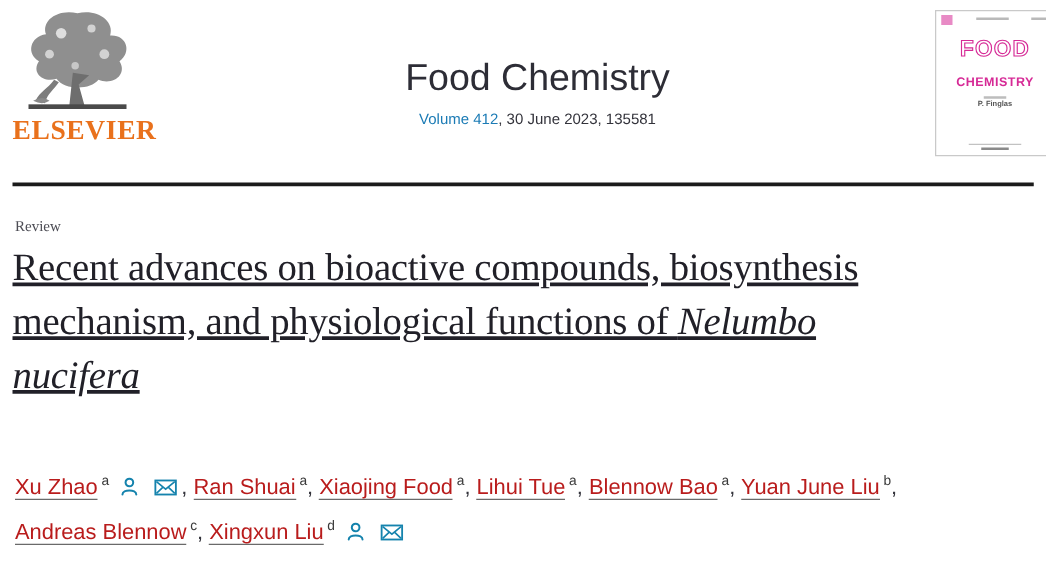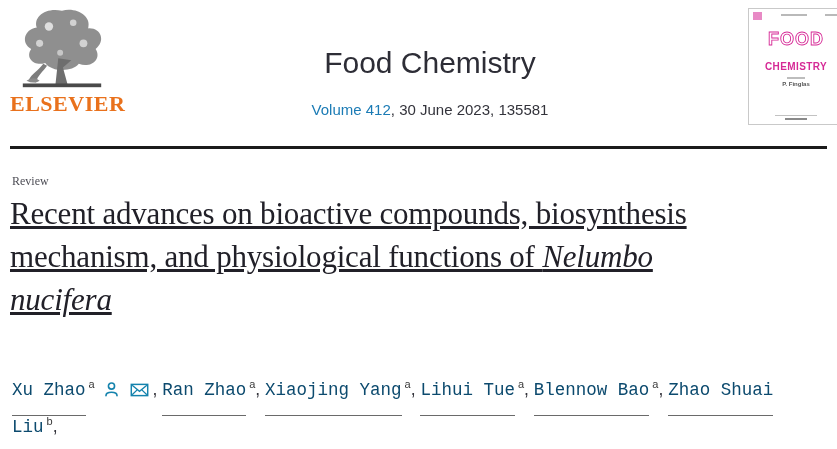--- a/index.html
+++ b/index.html
@@ -12,21 +12,21 @@
   .logo-block{position:absolute;left:10px;top:6px;width:104px;text-align:center;}
   .tree-wrap svg{width:94px;height:84px;display:block;margin:0 auto;}
   .elsevier-word{
     font-family:"Liberation Serif",serif;font-size:22px;font-weight:600;
     color:#e9711c;letter-spacing:.5px;margin-top:1px;
   }
 
   
   .journal-head{position:absolute;left:30px;top:46px;width:800px;text-align:center;}
   .journal-title{margin:0;font-size:30px;font-weight:400;color:#2d2d36;}
-  .volume-line{margin-top:21px;font-size:15px;color:#33333b;}
+  .volume-line{margin-top:8px;font-size:12px;color:#33333b;}
   .volume-line a{color:#1b7bb5;text-decoration:none;cursor:pointer;}
 
   
   .cover{
     position:absolute;left:748px;top:8px;width:96px;height:117px;
     border:1px solid #c9c9c9;background:#fff;box-sizing:border-box;cursor:pointer;
   }
   .c-meta-top{display:flex;justify-content:space-between;align-items:flex-start;padding:3px 4px 0 4px;height:12px;}
   .c-minilogo{width:9px;height:8px;background:#d62a96;opacity:.55;}
   .c-line{background:#b9b9b9;height:1.5px;}
@@ -61,22 +61,22 @@
     line-height:43px;color:#212028;letter-spacing:-.2px;text-decoration:underline;
   }
   h1.article-title em{font-style:italic;}
 
   
   .authors{
     position:absolute;top:371px;left:12px;right:10px;
     font-size:17.5px;color:#33333b;line-height:36px;
   }
   .author a{
-    color:#0c4a6e;text-decoration:none;border-bottom:1px solid #6a6a6a;
-    padding-bottom:15px;cursor:pointer;font-family:Liberation Mono, monospace;
+    color:#b91c1c;text-decoration:none;border-bottom:1px solid #6a6a6a;
+    padding-bottom:0;cursor:pointer;
   }
   .authors sup{font-size:11px;color:#3a3a3a;margin-left:3px;line-height:0;}
   .a-icon{display:inline-block;vertical-align:-3px;margin:0 3px;cursor:pointer;}
   .a-icon svg{display:block;}
 </style>
 </head>
 <body>
 
 <div class="logo-block">
   <div class="tree-wrap">
@@ -131,19 +131,31 @@
   <div class="author-line">
     <span class="author"><a>Xu Zhao</a><sup>a</sup></span>
     <span class="a-icon"><svg width="17" height="18" viewBox="0 0 20 20">
           <circle cx="10" cy="6.5" r="3.6" fill="none" stroke="#1583ad" stroke-width="1.9"></circle>
           <path d="M3.5 17.8 C3.5 12.6 16.5 12.6 16.5 17.8" fill="none" stroke="#1583ad" stroke-width="1.9" stroke-linecap="round"></path>
         </svg></span>
     <span class="a-icon"><svg width="19" height="16" viewBox="0 0 22 18">
           <rect x="1.5" y="2.5" width="19" height="13" fill="none" stroke="#1583ad" stroke-width="1.7"></rect>
           <path d="M2.5 3.5 L11 10.5 L19.5 3.5 M2.5 14.5 L8.6 8.6 M19.5 14.5 L13.4 8.6" fill="none" stroke="#1583ad" stroke-width="1.5"></path>
         </svg></span><span class="sep">, </span>
-    <span class="author"><a>Ran Zhao</a><sup>a</sup></span><span class="sep">, </span>
-    <span class="author"><a>Xiaojing Yang</a><sup>a</sup></span><span class="sep">, </span>
+    <span class="author"><a>Ran Shuai</a><sup>a</sup></span><span class="sep">, </span>
+    <span class="author"><a>Xiaojing Food</a><sup>a</sup></span><span class="sep">, </span>
     <span class="author"><a>Lihui Tue</a><sup>a</sup></span><span class="sep">, </span>
     <span class="author"><a>Blennow Bao</a><sup>a</sup></span><span class="sep">, </span>
-    <span class="author"><a>Zhao Shuai Liu</a><sup>b</sup></span><span class="sep">,</span>
+    <span class="author"><a>Yuan June Liu</a><sup>b</sup></span><span class="sep">,</span>
+  </div>
+  <div class="author-line">
+    <span class="author"><a>Andreas Blennow</a><sup>c</sup></span><span class="sep">, </span>
+    <span class="author"><a>Xingxun Liu</a><sup>d</sup></span>
+    <span class="a-icon"><svg width="17" height="18" viewBox="0 0 20 20">
+          <circle cx="10" cy="6.5" r="3.6" fill="none" stroke="#1583ad" stroke-width="1.9"></circle>
+          <path d="M3.5 17.8 C3.5 12.6 16.5 12.6 16.5 17.8" fill="none" stroke="#1583ad" stroke-width="1.9" stroke-linecap="round"></path>
+        </svg></span>
+    <span class="a-icon"><svg width="19" height="16" viewBox="0 0 22 18">
+          <rect x="1.5" y="2.5" width="19" height="13" fill="none" stroke="#1583ad" stroke-width="1.7"></rect>
+          <path d="M2.5 3.5 L11 10.5 L19.5 3.5 M2.5 14.5 L8.6 8.6 M19.5 14.5 L13.4 8.6" fill="none" stroke="#1583ad" stroke-width="1.5"></path>
+        </svg></span>
   </div>
 </div>
 
 </body></html>

